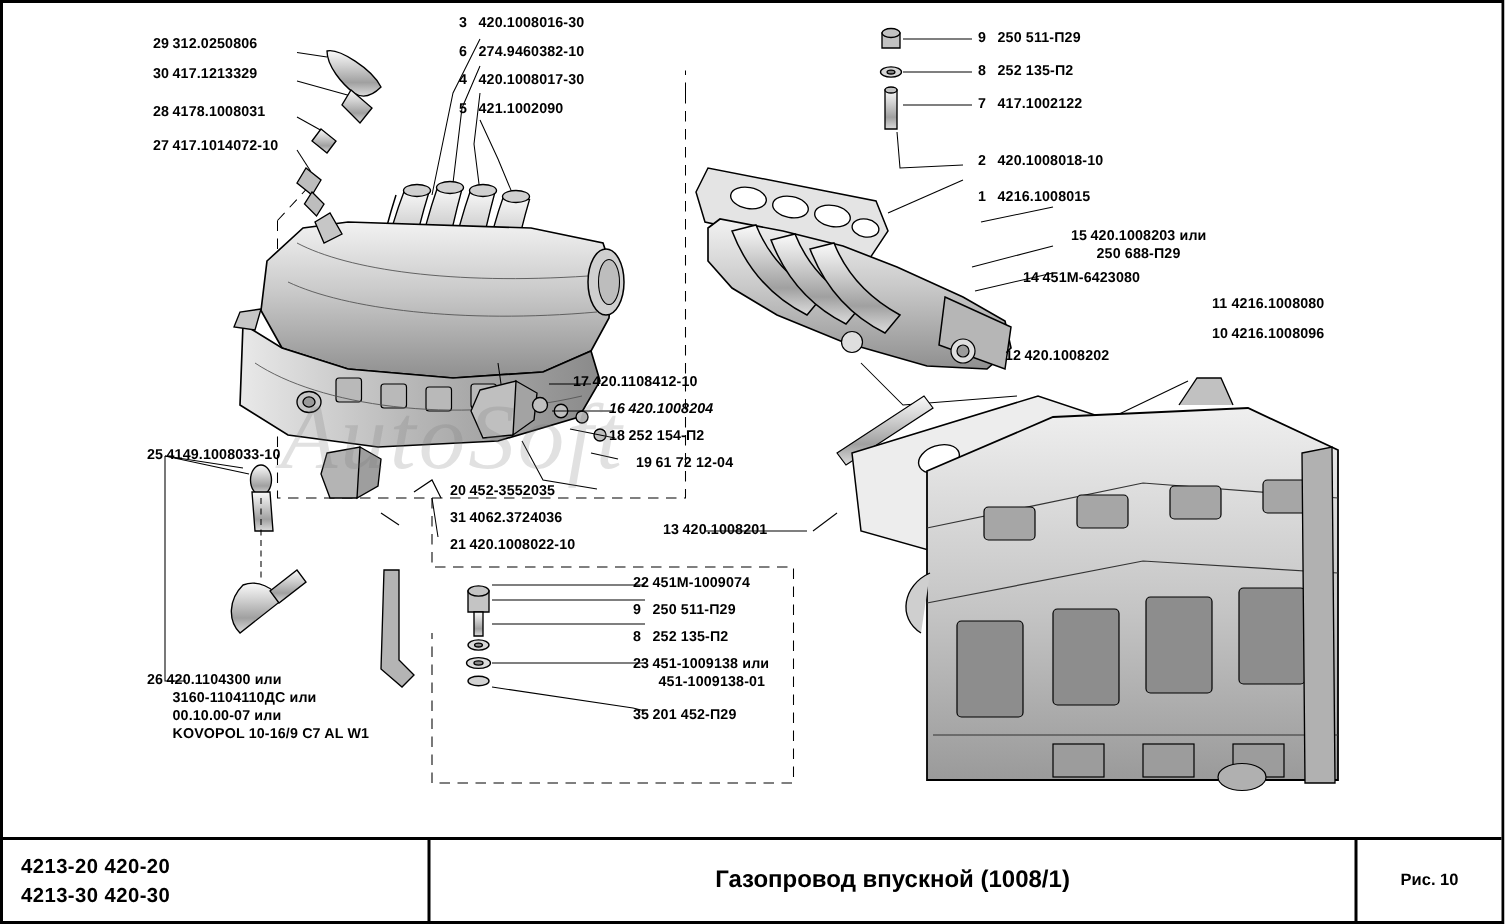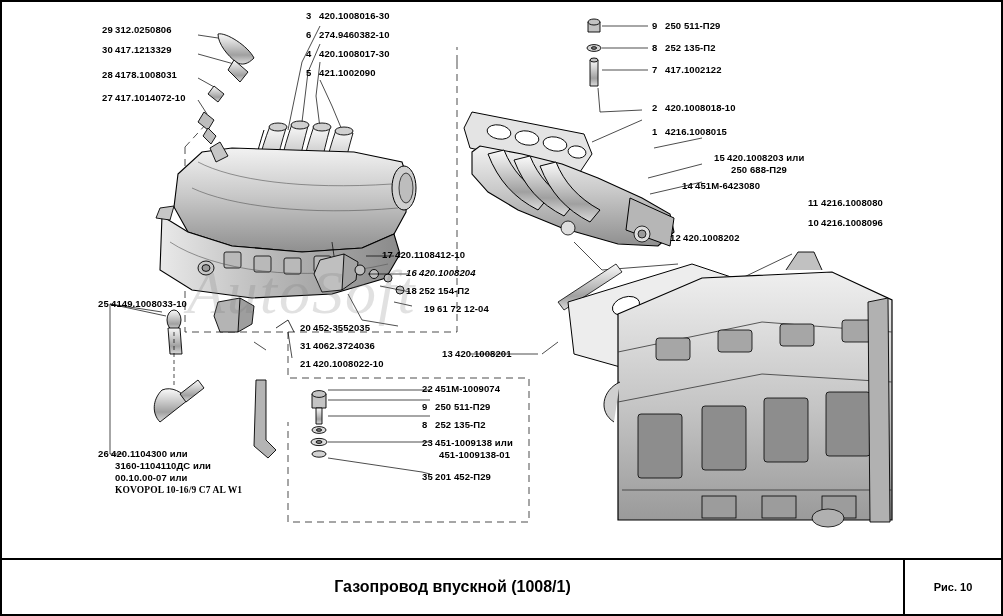--- a/index.html
+++ b/index.html
@@ -419,24 +419,28 @@
     <span class="sub">451-1009138-01</span>
   </div>
   <div class="callout" style="left:420px;top:469px;">
     <span class="num">35</span><span class="txt">201 452-П29</span>
   </div>
 
   <div class="callout multi" style="left:96px;top:446px;width:215px;">
     <span class="num">26</span><span class="txt">420.1104300 или</span>
     <span class="sub">3160-1104110ДС или</span>
     <span class="sub">00.10.00-07 или</span>
-    <span class="sub" style="padding-left:17px;font-family:Liberation Serif, serif;">KOVOPOL 10-16/9 C7 AL W1</span>
+    <span class="sub" style="padding-left:17px;">KOVOPOL 10-16/9 C7 AL W1</span>
   </div>
 
   <div id="footer">
+    <div class="cell" id="fleft">
+      <div class="fmodel">4213-20   420-20</div>
+      <div class="fmodel">4213-30   420-30</div>
+    </div>
     <div class="cell" id="fcenter">
       <div id="ftitle">Газопровод впускной (1008/1)</div>
     </div>
     <div class="cell" id="fright">
       <div id="ffig">Рис. 10</div>
     </div>
   </div>
 
 </div>
 

